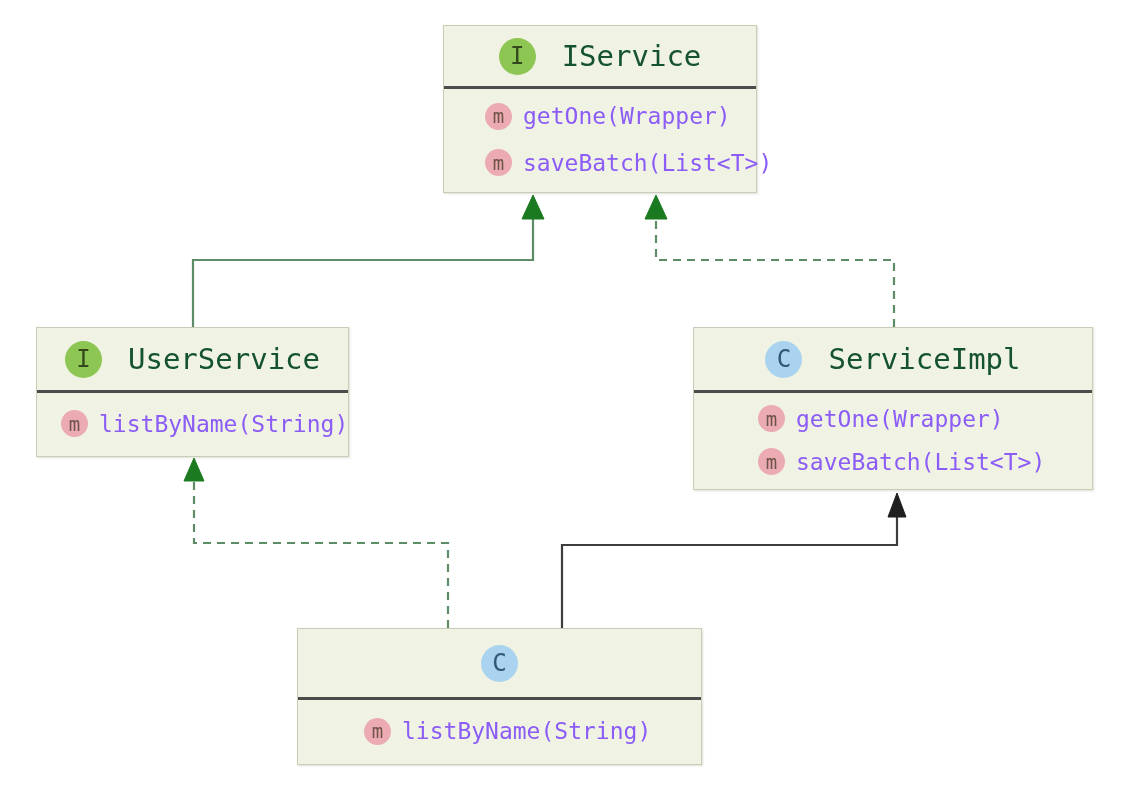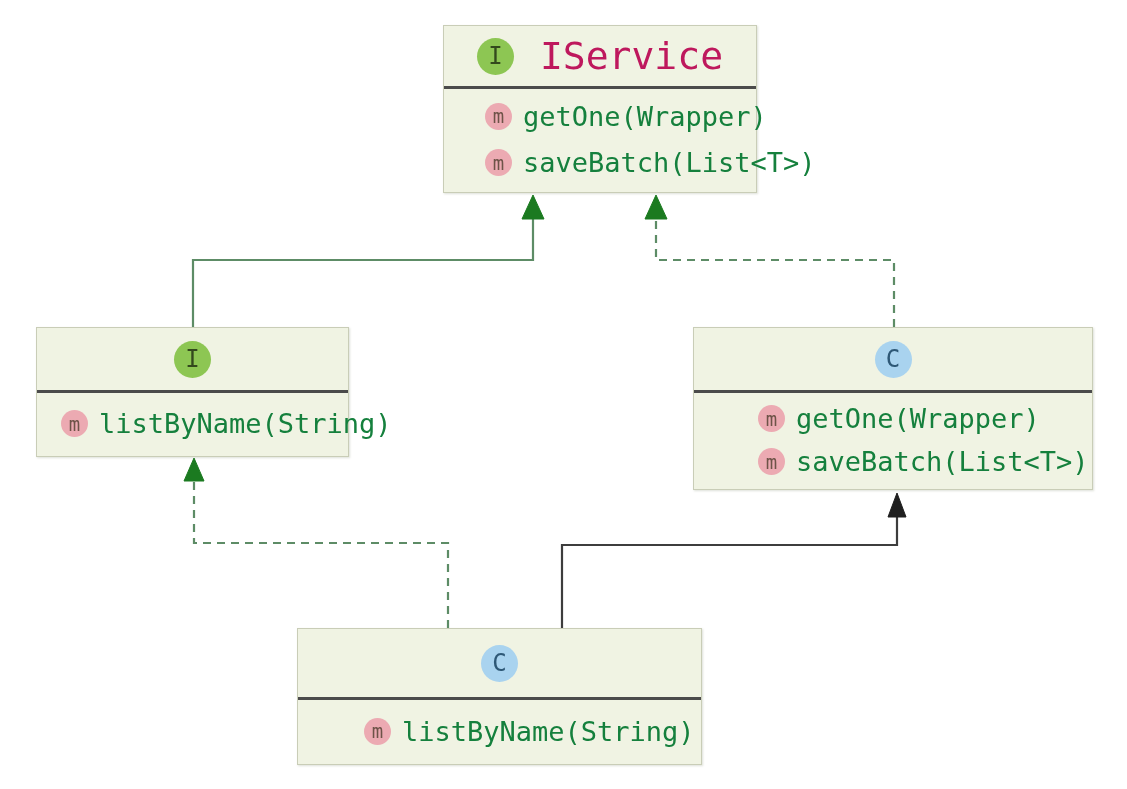--- a/index.html
+++ b/index.html
@@ -41,22 +41,22 @@
     flex-direction: column;
   }
   .node-header {
     display: flex;
     align-items: center;
     justify-content: center;
     gap: 26px;
     flex: 0 0 auto;
   }
   .node-title {
-    font-size: 38px;
-    color: #be185d;
+    font-size: 29px;
+    color: #14532d;
     white-space: nowrap;
   }
   .node-divider {
     height: 3px;
     background: #4b4b4b;
     flex: 0 0 auto;
   }
   .node-body {
     flex: 1 1 auto;
     display: flex;
@@ -64,22 +64,22 @@
     justify-content: space-around;
     padding-top: 4px;
     padding-bottom: 6px;
   }
   .method-row {
     display: flex;
     align-items: center;
     gap: 11px;
   }
   .method-text {
-    font-size: 27px;
-    color: #15803d;
+    font-size: 23px;
+    color: #8b5cf6;
     white-space: nowrap;
     text-align: center;
   }
   .badge {
     display: inline-flex;
     align-items: center;
     justify-content: center;
     border-radius: 50%;
     flex: 0 0 auto;
   }
@@ -167,33 +167,35 @@
       <div class="method-row">
         <span class="badge badge-method">m</span>
         <span class="method-text">saveBatch(List&lt;T&gt;)</span>
       </div>
     </div>
   </div>
 
   <div class="node node--userservice">
     <div class="node-header">
       <span class="badge badge-type badge-interface">I</span>
+      <span class="node-title">UserService</span>
     </div>
     <div class="node-divider"></div>
     <div class="node-body">
       <div class="method-row">
         <span class="badge badge-method">m</span>
         <span class="method-text">listByName(String)</span>
       </div>
     </div>
   </div>
 
   <div class="node node--serviceimpl">
     <div class="node-header">
       <span class="badge badge-type badge-class">C</span>
+      <span class="node-title">ServiceImpl</span>
     </div>
     <div class="node-divider"></div>
     <div class="node-body">
       <div class="method-row">
         <span class="badge badge-method">m</span>
         <span class="method-text">getOne(Wrapper)</span>
       </div>
       <div class="method-row">
         <span class="badge badge-method">m</span>
         <span class="method-text">saveBatch(List&lt;T&gt;)</span>

